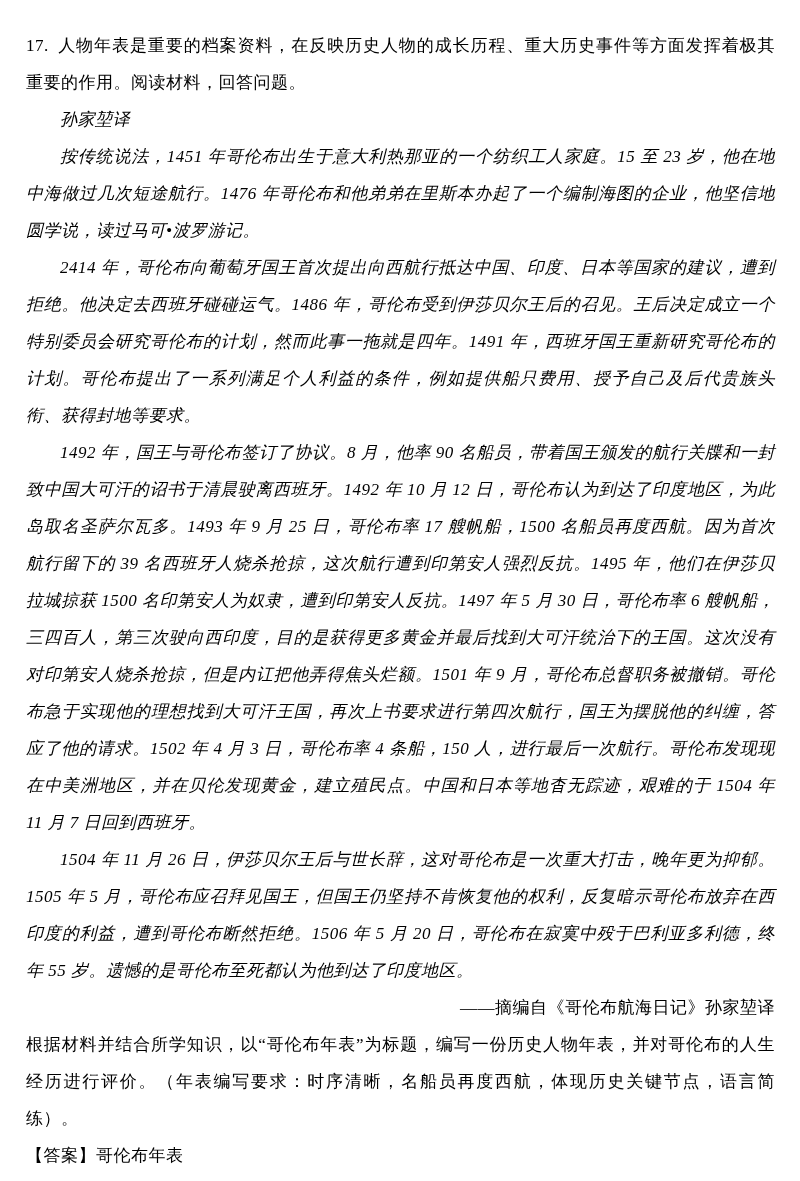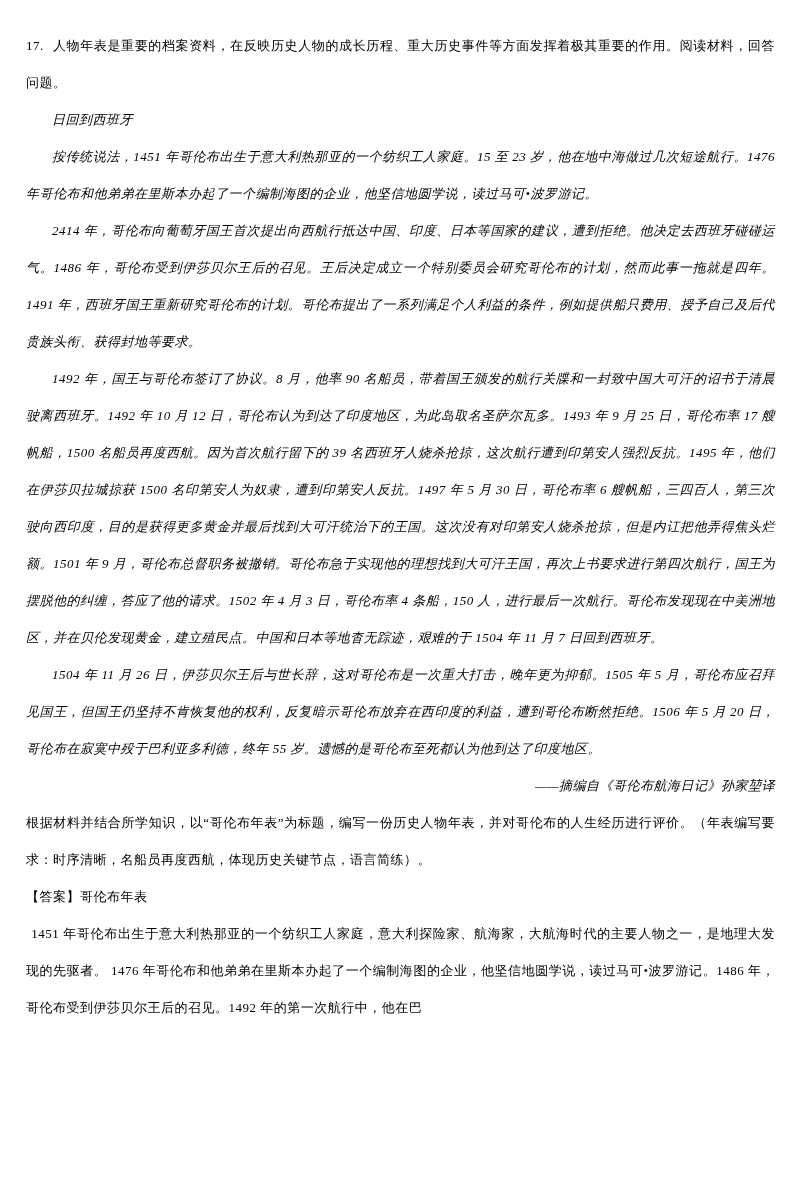--- a/index.html
+++ b/index.html
@@ -16,56 +16,55 @@
   }
   .page {
     box-sizing: border-box;
     width: 800px;
     min-height: 1181px;
     padding: 27px 25px 10px 26px;
     background: #ffffff;
   }
   .line {
     margin: 0;
-    font-size: 13px;
+    font-size: 17px;
     line-height: 37px;
     text-align: justify;
     text-justify: inter-character;
     letter-spacing: 0.5px;
   }
   
   .kai {
     font-style: italic;
   }
   .indent2 {
     text-indent: 2em;
   }
   .q-number {
     margin-right: 9px;
   }
   .source {
     text-align: right;
-    font-style: italic;
   }
   .answer-head .answer-label,
   .answer-head .answer-title {
     font-style: normal;
   }
   .answer-body {
     text-indent: 0.4em;
   }
 </style>
 </head>
 <body>
 
 <div class="page">
 
   <p class="line"><span class="q-number">17.</span><span>人物年表是重要的档案资料，在反映历史人物的成长历程、重大历史事件等方面发挥着极其重要的作用。阅读材料，回答问题。</span></p>
 
-  <p class="line kai indent2">日回到西班牙</p>
+  <p class="line kai indent2">孙家堃译</p>
 
   <p class="line kai indent2">按传统说法，1451 年哥伦布出生于意大利热那亚的一个纺织工人家庭。15 至 23 岁，他在地中海做过几次短途航行。1476 年哥伦布和他弟弟在里斯本办起了一个编制海图的企业，他坚信地圆学说，读过马可•波罗游记。</p>
 
   <p class="line kai indent2">2414 年，哥伦布向葡萄牙国王首次提出向西航行抵达中国、印度、日本等国家的建议，遭到拒绝。他决定去西班牙碰碰运气。1486 年，哥伦布受到伊莎贝尔王后的召见。王后决定成立一个特别委员会研究哥伦布的计划，然而此事一拖就是四年。1491 年，西班牙国王重新研究哥伦布的计划。哥伦布提出了一系列满足个人利益的条件，例如提供船只费用、授予自己及后代贵族头衔、获得封地等要求。</p>
 
   <p class="line kai indent2">1492 年，国王与哥伦布签订了协议。8 月，他率 90 名船员，带着国王颁发的航行关牒和一封致中国大可汗的诏书于清晨驶离西班牙。1492 年 10 月 12 日，哥伦布认为到达了印度地区，为此岛取名圣萨尔瓦多。1493 年 9 月 25 日，哥伦布率 17 艘帆船，1500 名船员再度西航。因为首次航行留下的 39 名西班牙人烧杀抢掠，这次航行遭到印第安人强烈反抗。1495 年，他们在伊莎贝拉城掠获 1500 名印第安人为奴隶，遭到印第安人反抗。1497 年 5 月 30 日，哥伦布率 6 艘帆船，三四百人，第三次驶向西印度，目的是获得更多黄金并最后找到大可汗统治下的王国。这次没有对印第安人烧杀抢掠，但是内讧把他弄得焦头烂额。1501 年 9 月，哥伦布总督职务被撤销。哥伦布急于实现他的理想找到大可汗王国，再次上书要求进行第四次航行，国王为摆脱他的纠缠，答应了他的请求。1502 年 4 月 3 日，哥伦布率 4 条船，150 人，进行最后一次航行。哥伦布发现现在中美洲地区，并在贝伦发现黄金，建立殖民点。中国和日本等地杳无踪迹，艰难的于 1504 年 11 月 7 日回到西班牙。</p>
 
   <p class="line kai indent2">1504 年 11 月 26 日，伊莎贝尔王后与世长辞，这对哥伦布是一次重大打击，晚年更为抑郁。1505 年 5 月，哥伦布应召拜见国王，但国王仍坚持不肯恢复他的权利，反复暗示哥伦布放弃在西印度的利益，遭到哥伦布断然拒绝。1506 年 5 月 20 日，哥伦布在寂寞中殁于巴利亚多利德，终年 55 岁。遗憾的是哥伦布至死都认为他到达了印度地区。</p>
 
   <p class="line source">——摘编自《哥伦布航海日记》孙家堃译</p>

